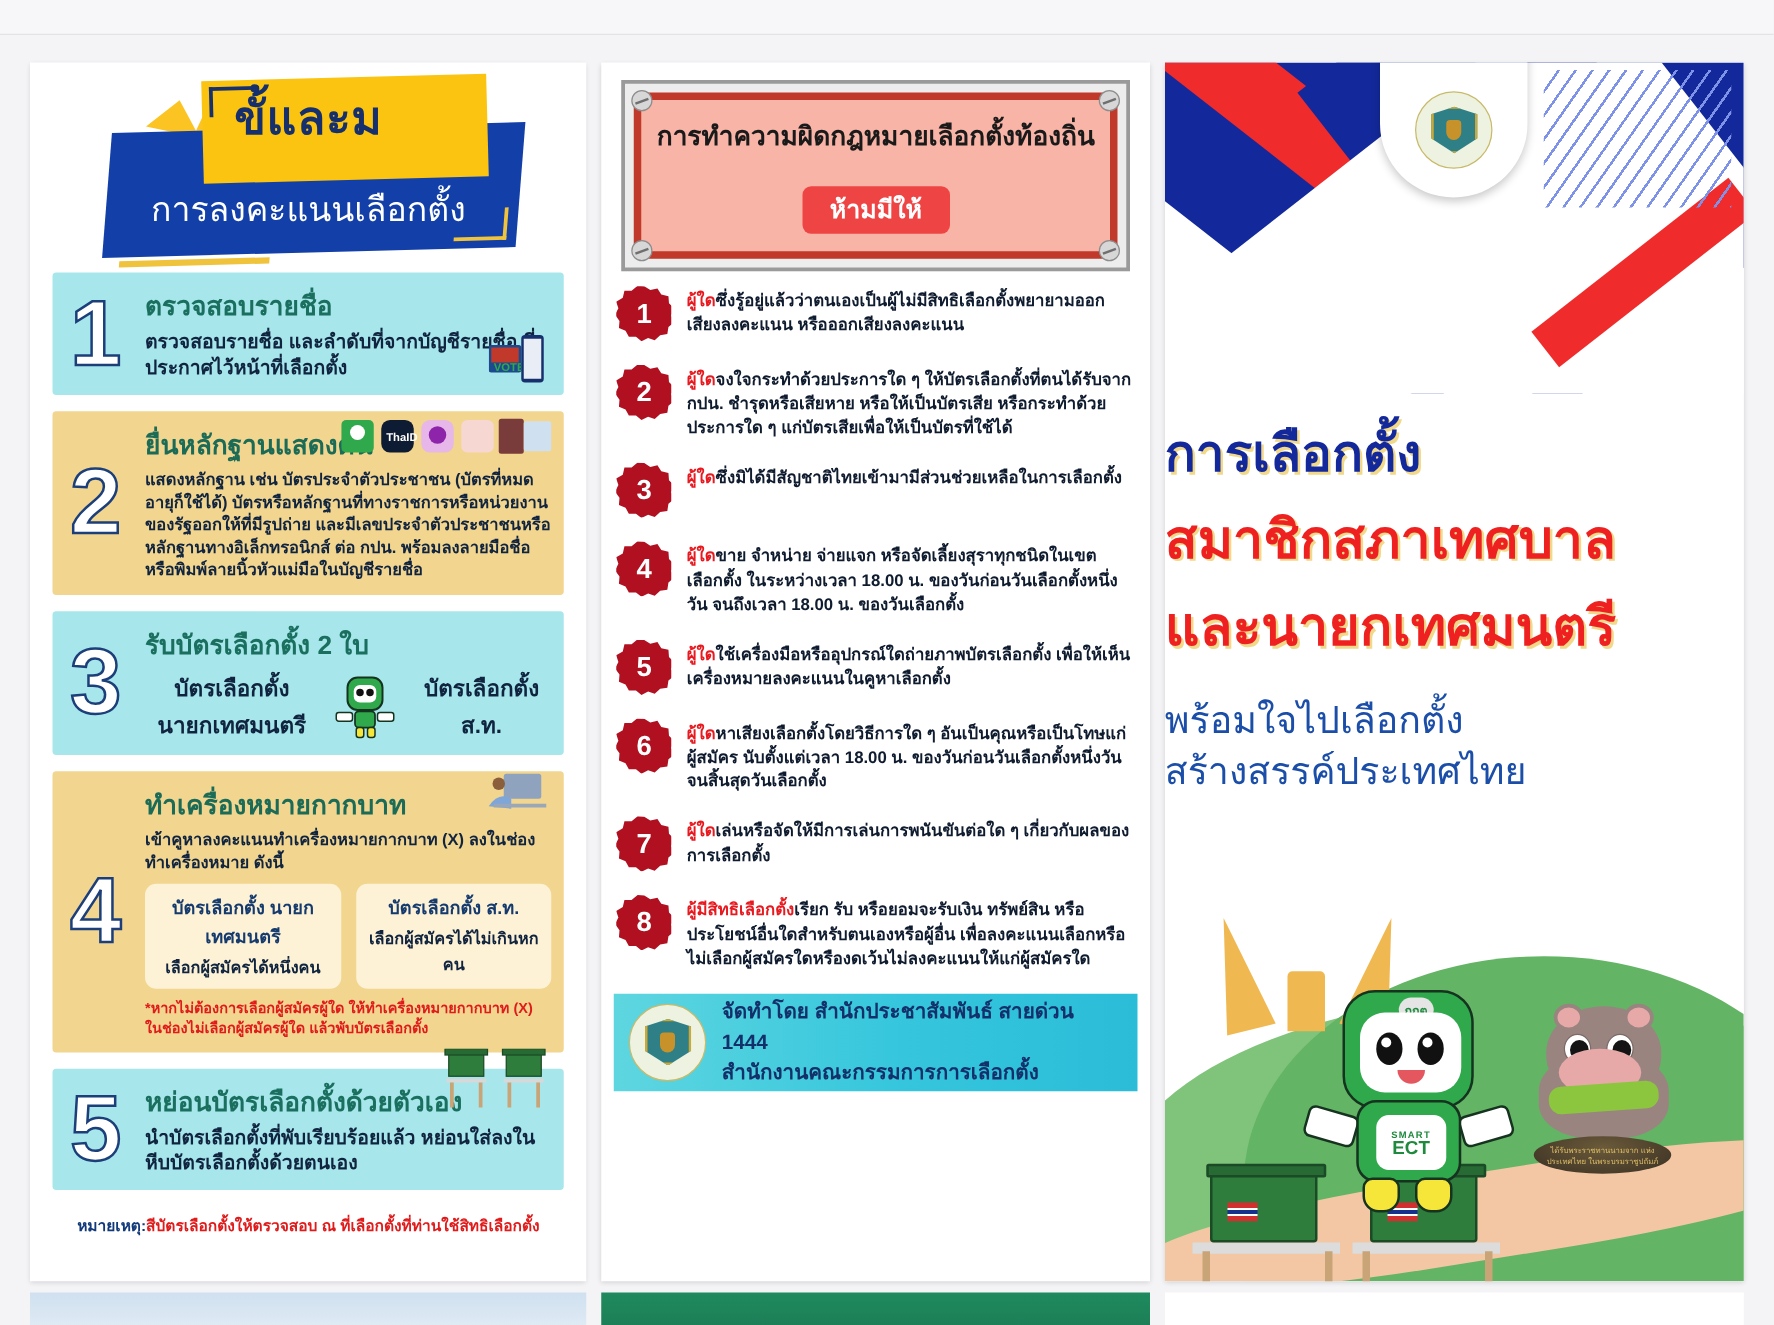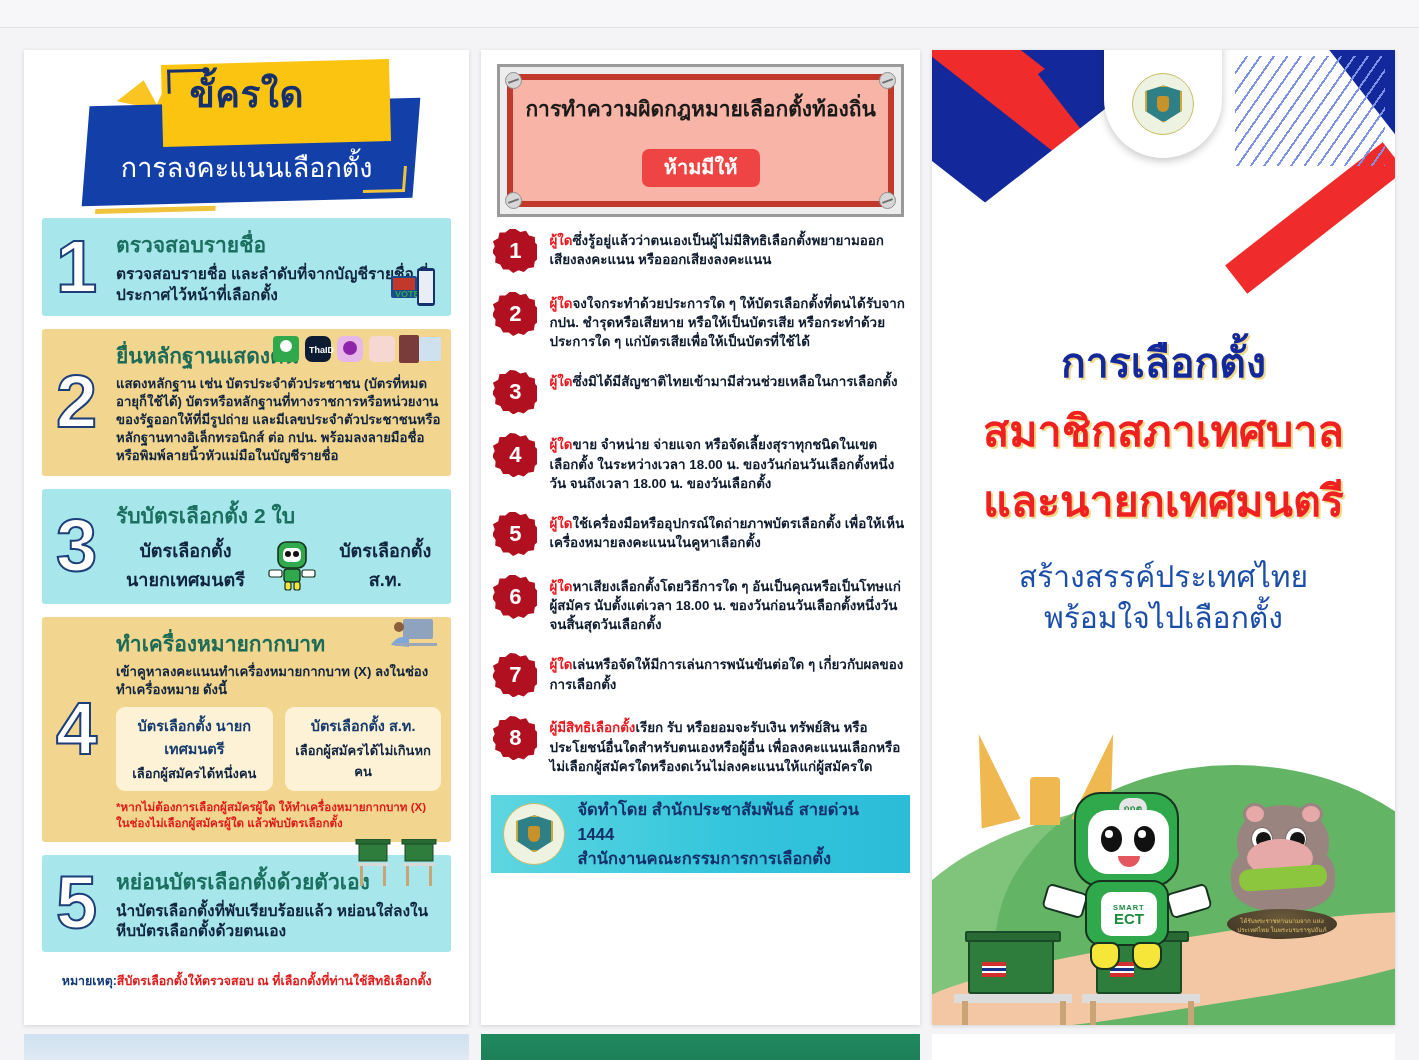--- a/index.html
+++ b/index.html
@@ -116,21 +116,21 @@
   .pdeco .white { position:absolute; left:50%; top:62px; width:560px; height:360px;
                background:#fff; transform: translateX(-50%) rotate(-38deg); }
   .pdeco .stripes { position:absolute; right:10px; top:6px; width:150px; height:110px;
                background: repeating-linear-gradient(125deg, transparent 0 9px, #7e93e8 9px 11px);
                transform: rotate(0deg); }
   .badge { position:absolute; left:50%; top:-14px; transform:translateX(-50%);
            width:118px; height:122px; background:#fff; border-radius: 0 0 60px 60px;
            box-shadow:0 3px 8px rgba(0,0,0,.22); display:flex; align-items:center;
            justify-content:center; padding-top:14px; z-index:4; }
 
-  .ptitles { position:absolute; left:0; right:0; top:280px; text-align:center; z-index:3; }
+  .ptitles { position:absolute; left:0; right:0; top:280px; text-align:left; z-index:3; }
   .pt1 { font-size:41px; font-weight:bold; color:#13299b;
          text-shadow: 2px 2px 0 #f2d98a; }
   .pt2 { font-size:43px; font-weight:bold; color:#ef2020; margin-top:2px;
          text-shadow: 2px 2px 0 #f2d98a; }
   .pt3 { font-size:43px; font-weight:bold; color:#ef2020; margin-top:2px;
          text-shadow: 2px 2px 0 #f2d98a; }
   .pt4 { font-size:30px; color:#1b4ea8; margin-top:22px; line-height:1.35; }
 
   .scene { position:absolute; left:0; right:0; bottom:0; height:330px; overflow:hidden; }
   .hill1 { position:absolute; left:-40px; bottom:0; width:620px; height:230px;
@@ -219,21 +219,21 @@
     <div class="lhead">
       <div class="tri1"></div>
       <div class="tri2"></div>
       <div class="bluebox">
         <div class="lcorner"></div>
         <div class="ytick"></div>
       </div>
       <div class="yellowbox">
         <div class="ycorner"></div>
       </div>
-      <div class="ltitle">ขั้ครใด</div>
+      <div class="ltitle">ขั้และม</div>
       <div class="lsub">การลงคะแนนเลือกตั้ง</div>
     </div>
 
     <div class="step cyan">
       <div class="bignum">1</div>
       <div class="step-h">ตรวจสอบรายชื่อ</div>
       <div class="step-b">ตรวจสอบรายชื่อ และลำดับที่จากบัญชีรายชื่อ ที่ประกาศไว้หน้าที่เลือกตั้ง</div>
       <svg width="46" height="44" viewBox="0 0 46 44" style="position:absolute;right:14px;bottom:6px;">
         <rect x="0" y="10" width="26" height="22" rx="2" fill="#1b4a8f"></rect>
         <rect x="2" y="12" width="22" height="12" fill="#c0392b"></rect>
@@ -411,22 +411,22 @@
             <div class="urn"></div>
           </div>
         </div>
       </div>
 
       <div class="ptitles">
         <div class="pt1">การเลือกตั้ง</div>
         <div class="pt2">สมาชิกสภาเทศบาล</div>
         <div class="pt3">และนายกเทศมนตรี</div>
         <div class="pt4">
+          <div>พร้อมใจไปเลือกตั้ง</div>
           <div>สร้างสรรค์ประเทศไทย</div>
-          <div>พร้อมใจไปเลือกตั้ง</div>
         </div>
       </div>
 
       <div class="scene">
         <div class="hill1"></div>
         <div class="hill2"></div>
         <div class="road"></div>
 
         <div class="mon" style="left:38px;bottom:200px;">
           <div class="wing" style="transform:rotate(-14deg);"></div>

